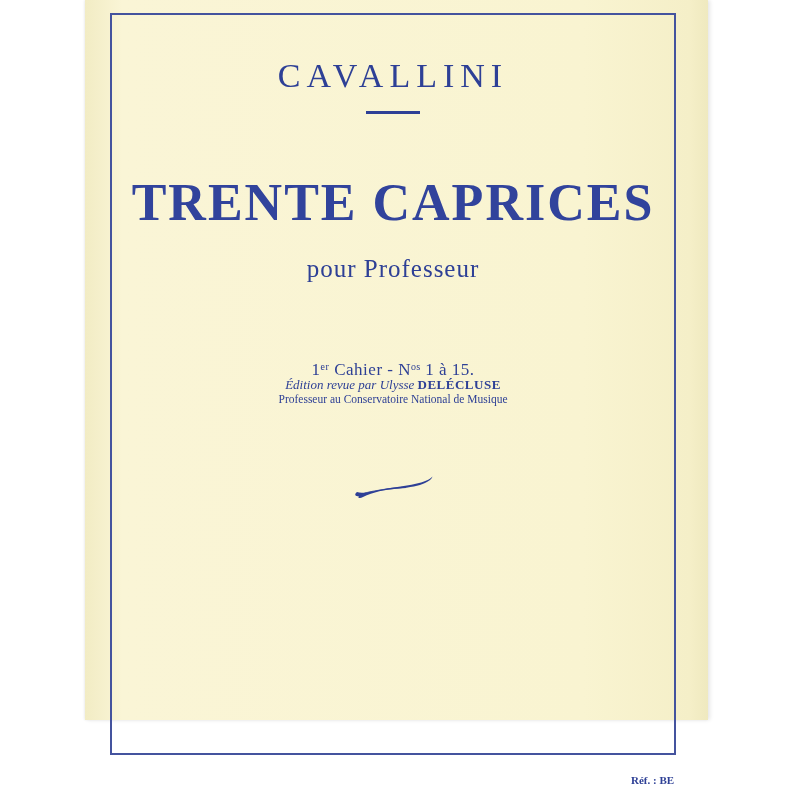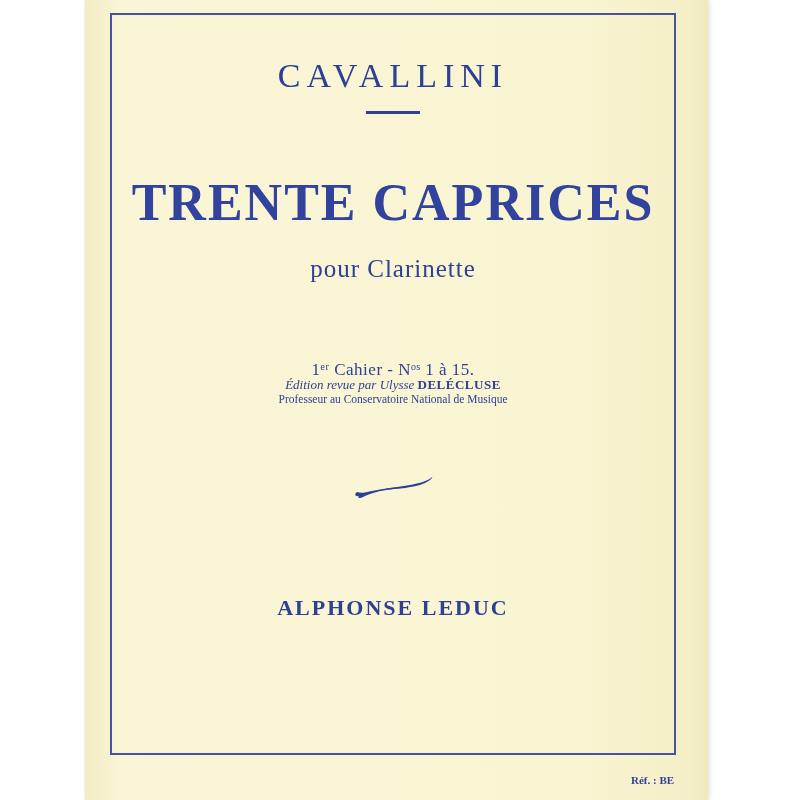--- a/index.html
+++ b/index.html
@@ -15,21 +15,21 @@
     position: relative;
     width: 800px;
     height: 800px;
     background: #ffffff;
   }
   .page {
     position: absolute;
     left: 85px;
     top: 0;
     width: 623px;
-    height: 800px;
+    height: 720px;
     background: linear-gradient(90deg, #f2ecc4 0%, #faf5d6 6%, #f9f4d1 80%, #f5efc8 97%, #efe9bf 100%);
     box-shadow: 2px 0 4px rgba(0,0,0,0.10), -1px 0 2px rgba(0,0,0,0.06);
   }
   .frame {
     position: absolute;
     left: 25px;
     top: 13px;
     width: 562px;
     height: 738px;
     border: 2px solid #44539e;
@@ -130,21 +130,21 @@
   <div class="page">
 
     <div class="frame">
 
       <div class="centered composer">CAVALLINI</div>
 
       <div class="composer-rule"></div>
 
       <div class="centered main-title">TRENTE CAPRICES</div>
 
-      <div class="centered subtitle">pour Clarinette</div>
+      <div class="centered subtitle">pour Professeur</div>
 
       <div class="centered cahier-line">1ᵉʳ Cahier - Nᵒˢ 1 à 15.</div>
 
       <div class="centered edition-line">
         <span class="italic">Édition revue par Ulysse </span><span class="editor">DELÉCLUSE</span>
       </div>
 
       <div class="centered professor-line">Professeur au Conservatoire National de Musique</div>
 
       <div class="centered ornament">
@@ -155,21 +155,20 @@
                    C22 19 34 16.5 47 15.5
                    C59 14.5 68 13 74 10
                    C78 8 81 6 81.5 3.5
                    C79 6.5 74 8.5 68 10
                    C58 12.5 48 13.5 36 15.5
                    C24 17.5 12 21.5 6 19 Z" fill="#2e4096"></path>
           <path d="M10 21 C20 17 40 14.5 55 13.5 L55 15 C40 16 22 18.5 10 21 Z" fill="#2e4096" opacity="0.85"></path>
         </svg>
       </div>
 
-      <div class="centered publisher">ALPHONSE LEDUC</div>
 
 
     </div>
 
 
     <div class="reference">Réf. : BE</div>
 
   </div>
 </div>
 

